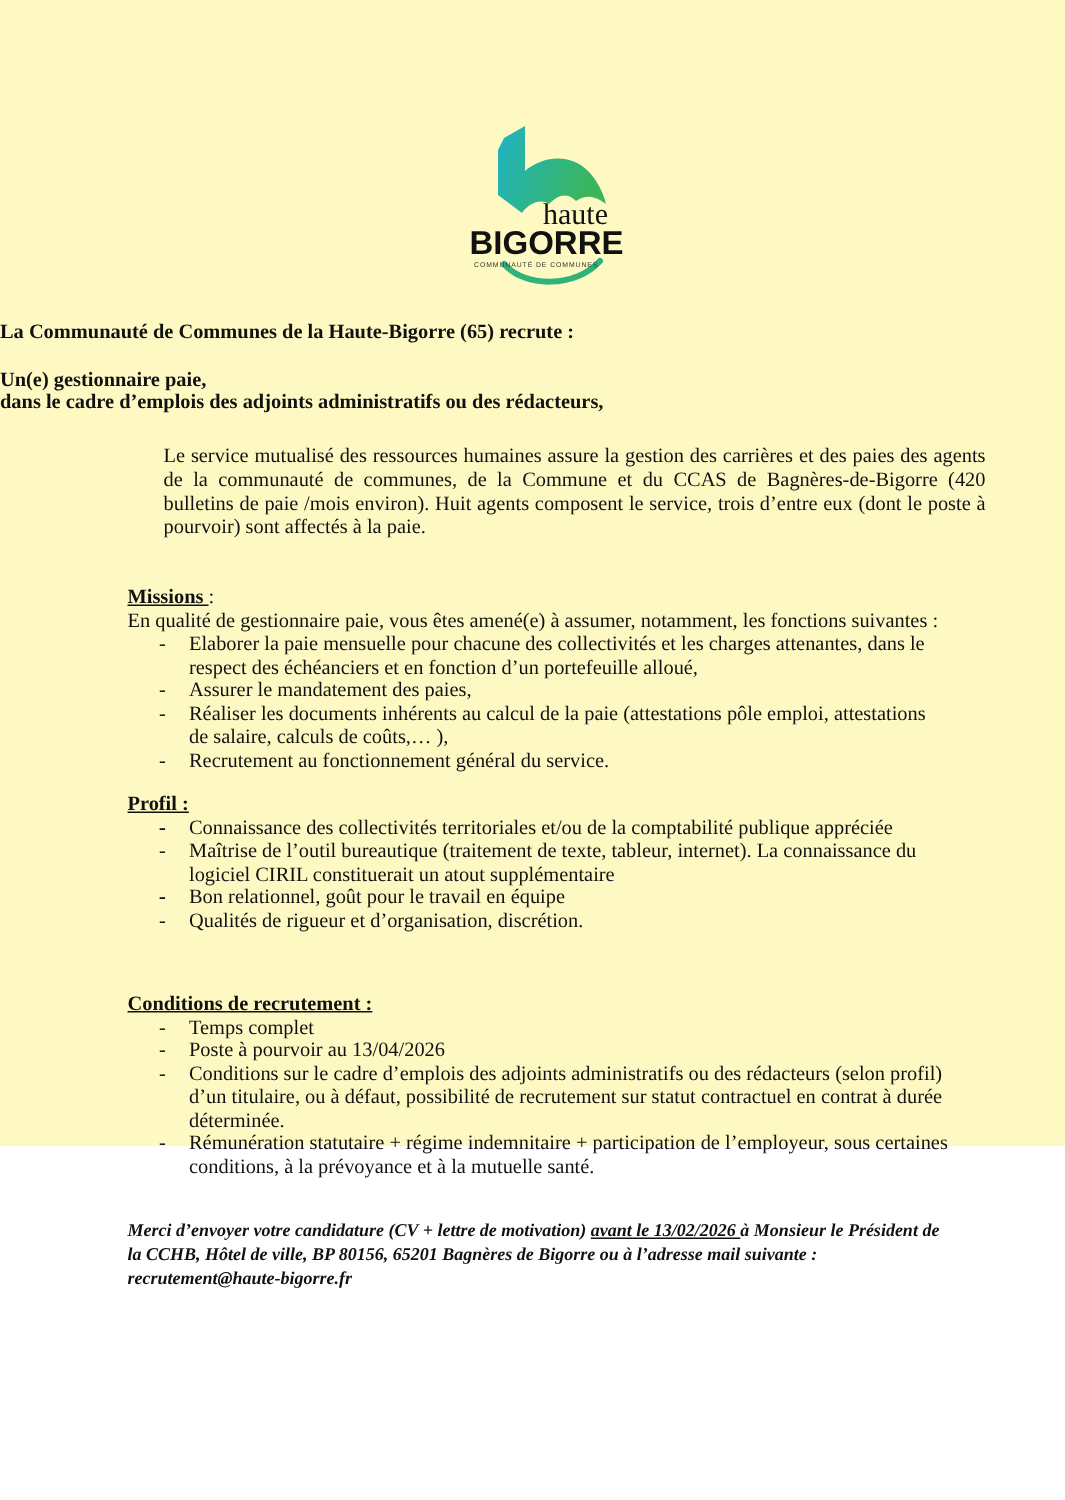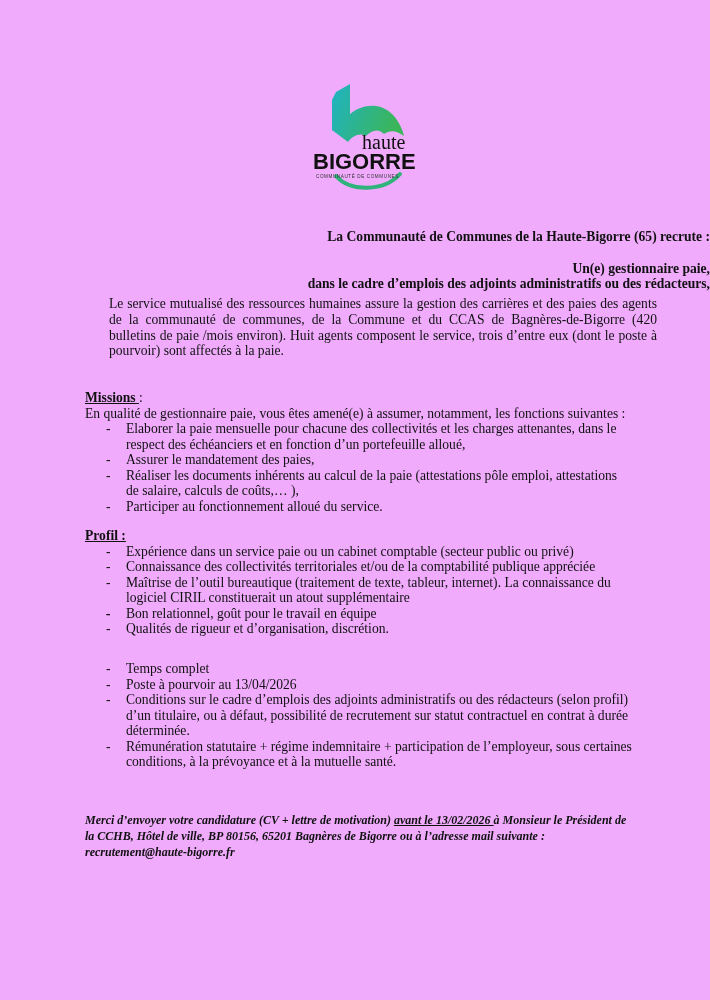--- a/index.html
+++ b/index.html
@@ -1,23 +1,23 @@
 <!DOCTYPE html>
 <html><head>
   <meta charset="utf-8">
   <style>
     html, body { margin: 0; padding: 0; background: #ffffff; }
     body { width: 710px; height: 1000px; position: relative; overflow: hidden;
            font-family: "Liberation Serif", "DejaVu Serif", serif; color: #111; }
-    .page { position: absolute; left: 0; top: 0; width: 710px; height: 1000px; background: #f0abfc; text-decoration: underline; }
+    .page { position: absolute; left: 0; top: 0; width: 710px; height: 764px; background: #fef9c3; text-decoration: underline; }
 
     .logo { position: absolute; left: 300px; top: 80px; width: 120px; height: 115px; }
     .logo svg { width: 120px; height: 115px; display: block; }
 
-    .title { position: absolute; left: 0; width: 710px; text-align: right; font-weight: bold; font-size: 13.6px; line-height: 16px; margin-top: 16px; }
+    .title { position: absolute; left: 0; width: 710px; text-align: left; font-weight: bold; font-size: 13.6px; line-height: 16px; }
     .title1 { top: 213px; }
     .title2 { top: 245px; }
     .title3 { top: 260px; }
 
     .para { position: absolute; left: 85px; width: 548px; font-size: 13.6px; line-height: 15.8px; text-align: justify; margin-left: 24px; }
     .intro { top: 296px; }
 
     .section { position: absolute; left: 85px; width: 548px; font-size: 13.6px; line-height: 15.5px; }
     .sec-missions { top: 390px; }
     .sec-profil { top: 528px; }
@@ -61,37 +61,38 @@
 
   <div class="para intro">Le service mutualisé des ressources humaines assure la gestion des carrières et des paies des agents de la communauté de communes, de la Commune et du CCAS de Bagnères-de-Bigorre (420 bulletins de paie /mois environ). Huit agents composent le service, trois d’entre eux (dont le poste à pourvoir) sont affectés à la paie.</div>
 
   <div class="section sec-missions">
     <div><span class="heading">Missions </span><span class="heading-colon">:</span></div>
     <p class="lead">En qualité de gestionnaire paie, vous êtes amené(e) à assumer, notamment, les fonctions suivantes :</p>
     <ul class="dash">
       <li><span class="dash-mark">-</span><span>Elaborer la paie mensuelle pour chacune des collectivités et les charges attenantes, dans le respect des échéanciers et en fonction d’un portefeuille alloué,</span></li>
       <li><span class="dash-mark">-</span><span>Assurer le mandatement des paies,</span></li>
       <li><span class="dash-mark">-</span><span>Réaliser les documents inhérents au calcul de la paie (attestations pôle emploi, attestations de salaire, calculs de coûts,… ),</span></li>
-      <li><span class="dash-mark">-</span><span>Participer au fonctionnement alloué du service.</span></li>
+      <li><span class="dash-mark">-</span><span>Recrutement au fonctionnement général du service.</span></li>
     </ul>
   </div>
 
   <div class="section sec-profil">
     <div class="heading">Profil :</div>
     <ul class="dash">
-      <li><span class="dash-mark">-</span><span>Expérience dans un service paie ou un cabinet comptable (secteur public ou privé)</span></li>
+      <li><span class="dash-mark">-</span></li>
       <li><span class="dash-mark">-</span><span>Connaissance des collectivités territoriales et/ou de la comptabilité publique appréciée</span></li>
       <li><span class="dash-mark">-</span><span>Maîtrise de l’outil bureautique (traitement de texte, tableur, internet). La connaissance du logiciel CIRIL constituerait un atout supplémentaire</span></li>
       <li><span class="dash-mark">-</span></li>
       <li><span class="dash-mark">-</span><span>Bon relationnel, goût pour le travail en équipe</span></li>
       <li><span class="dash-mark">-</span><span>Qualités de rigueur et d’organisation, discrétion.</span></li>
     </ul>
   </div>
 
   <div class="section sec-conditions">
+    <div class="heading">Conditions de recrutement :</div>
     <ul class="dash">
       <li><span class="dash-mark">-</span><span>Temps complet</span></li>
       <li><span class="dash-mark">-</span><span>Poste à pourvoir au 13/04/2026</span></li>
       <li><span class="dash-mark">-</span><span>Conditions sur le cadre d’emplois des adjoints administratifs ou des rédacteurs (selon profil) d’un titulaire, ou à défaut, possibilité de recrutement sur statut contractuel en contrat à durée déterminée.</span></li>
       <li><span class="dash-mark">-</span><span>Rémunération statutaire + régime indemnitaire + participation de l’employeur, sous certaines conditions, à la prévoyance et à la mutuelle santé.</span></li>
     </ul>
   </div>
 
   <div class="closing"><span>Merci d’envoyer votre candidature (CV + lettre de motivation) </span><span class="deadline">avant le 13/02/2026 </span><span>à Monsieur le Président de la CCHB, Hôtel de ville, BP 80156, 65201 Bagnères de Bigorre ou à l’adresse mail suivante : </span><span>recrutement@haute-bigorre.fr</span></div>
 

